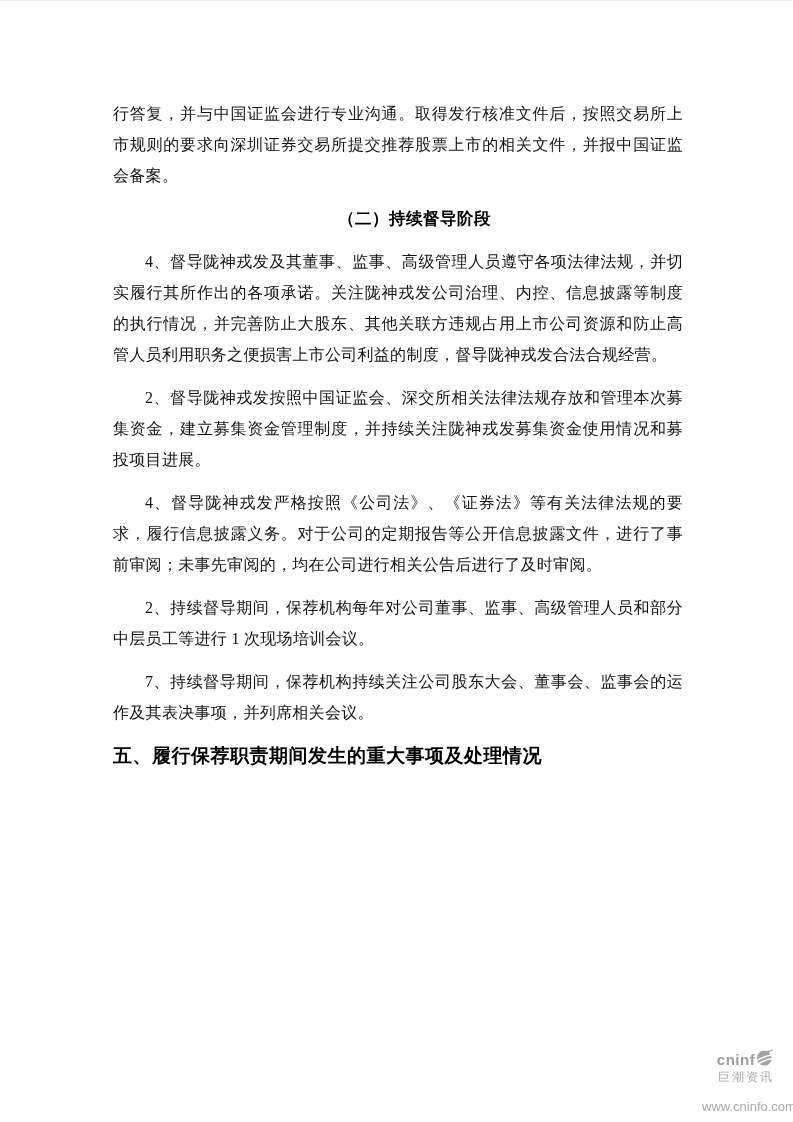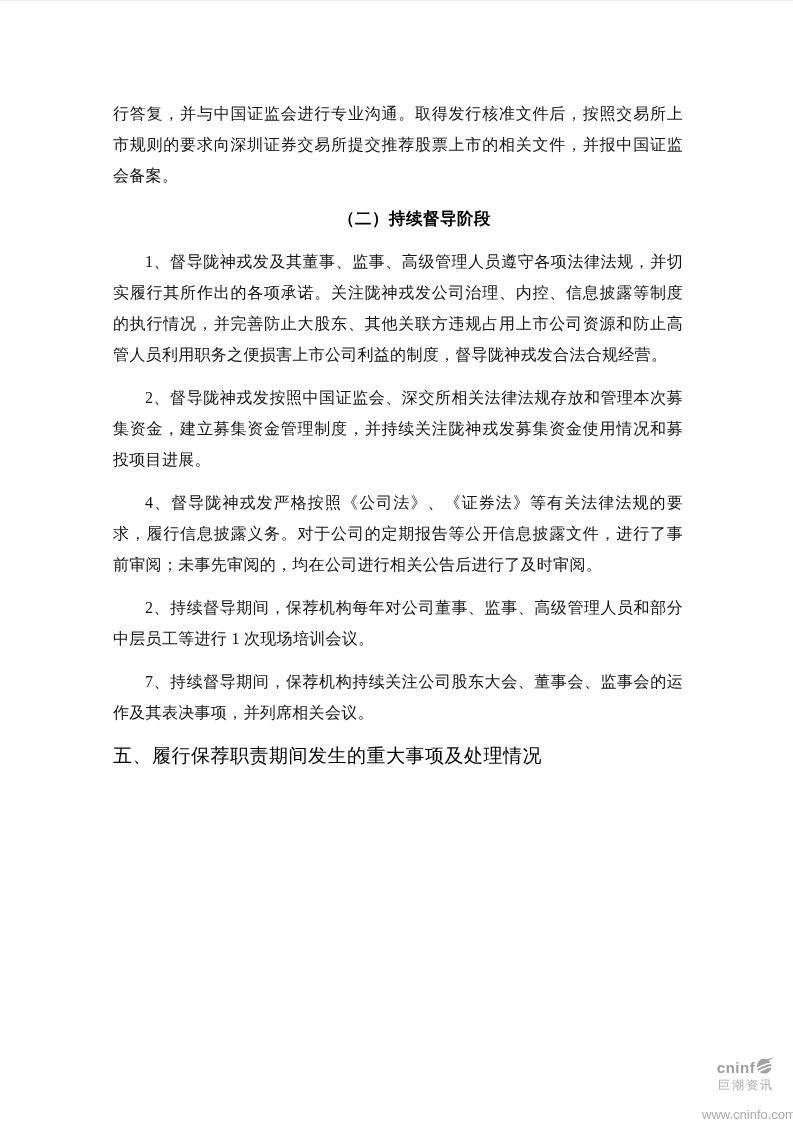--- a/index.html
+++ b/index.html
@@ -31,31 +31,31 @@
     font-size: 16.5px;
     line-height: 31px;
     color: #000000;
     margin: 0 0 12px 0;
     text-indent: 2em;
     letter-spacing: 0.5px;
     text-align: center;
   }
   h2.chapter-heading {
     font-family: "Liberation Sans", "DejaVu Sans", sans-serif;
-    font-weight: normal;
+    font-weight: bold;
     font-size: 19px;
     line-height: 31px;
     color: #000000;
     margin: 0;
     letter-spacing: 0.5px;
   }
   .watermark {
     position: absolute;
     right: 3px;
-    bottom: 0;
+    bottom: 8px;
     width: 88px;
     text-align: center;
     font-family: "Liberation Sans", "DejaVu Sans", sans-serif;
     color: #a6a6a6;
     line-height: 1.1;
     user-select: none;
   }
   .brand-line {
     display: flex;
     align-items: center;
@@ -85,21 +85,21 @@
 </style>
 </head>
 <body>
 
 <div class="page">
 
   <p class="body-par no-indent">行答复，并与中国证监会进行专业沟通。取得发行核准文件后，按照交易所上市规则的要求向深圳证券交易所提交推荐股票上市的相关文件，并报中国证监会备案。</p>
 
   <h3 class="sub-heading">（二）持续督导阶段</h3>
 
-  <p class="body-par">1、督导陇神戎发及其董事、监事、高级管理人员遵守各项法律法规，并切实履行其所作出的各项承诺。关注陇神戎发公司治理、内控、信息披露等制度的执行情况，并完善防止大股东、其他关联方违规占用上市公司资源和防止高管人员利用职务之便损害上市公司利益的制度，督导陇神戎发合法合规经营。</p>
+  <p class="body-par">4、督导陇神戎发及其董事、监事、高级管理人员遵守各项法律法规，并切实履行其所作出的各项承诺。关注陇神戎发公司治理、内控、信息披露等制度的执行情况，并完善防止大股东、其他关联方违规占用上市公司资源和防止高管人员利用职务之便损害上市公司利益的制度，督导陇神戎发合法合规经营。</p>
   <p class="body-par">2、督导陇神戎发按照中国证监会、深交所相关法律法规存放和管理本次募集资金，建立募集资金管理制度，并持续关注陇神戎发募集资金使用情况和募投项目进展。</p>
   <p class="body-par">4、督导陇神戎发严格按照《公司法》、《证券法》等有关法律法规的要求，履行信息披露义务。对于公司的定期报告等公开信息披露文件，进行了事前审阅；未事先审阅的，均在公司进行相关公告后进行了及时审阅。</p>
   <p class="body-par">2、持续督导期间，保荐机构每年对公司董事、监事、高级管理人员和部分中层员工等进行 1 次现场培训会议。</p>
   <p class="body-par">7、持续督导期间，保荐机构持续关注公司股东大会、董事会、监事会的运作及其表决事项，并列席相关会议。</p>
 
   <h2 class="chapter-heading">五、履行保荐职责期间发生的重大事项及处理情况</h2>
 
   <div class="watermark">
     <div class="brand-line">
       <span class="brand-text">cninf</span>

